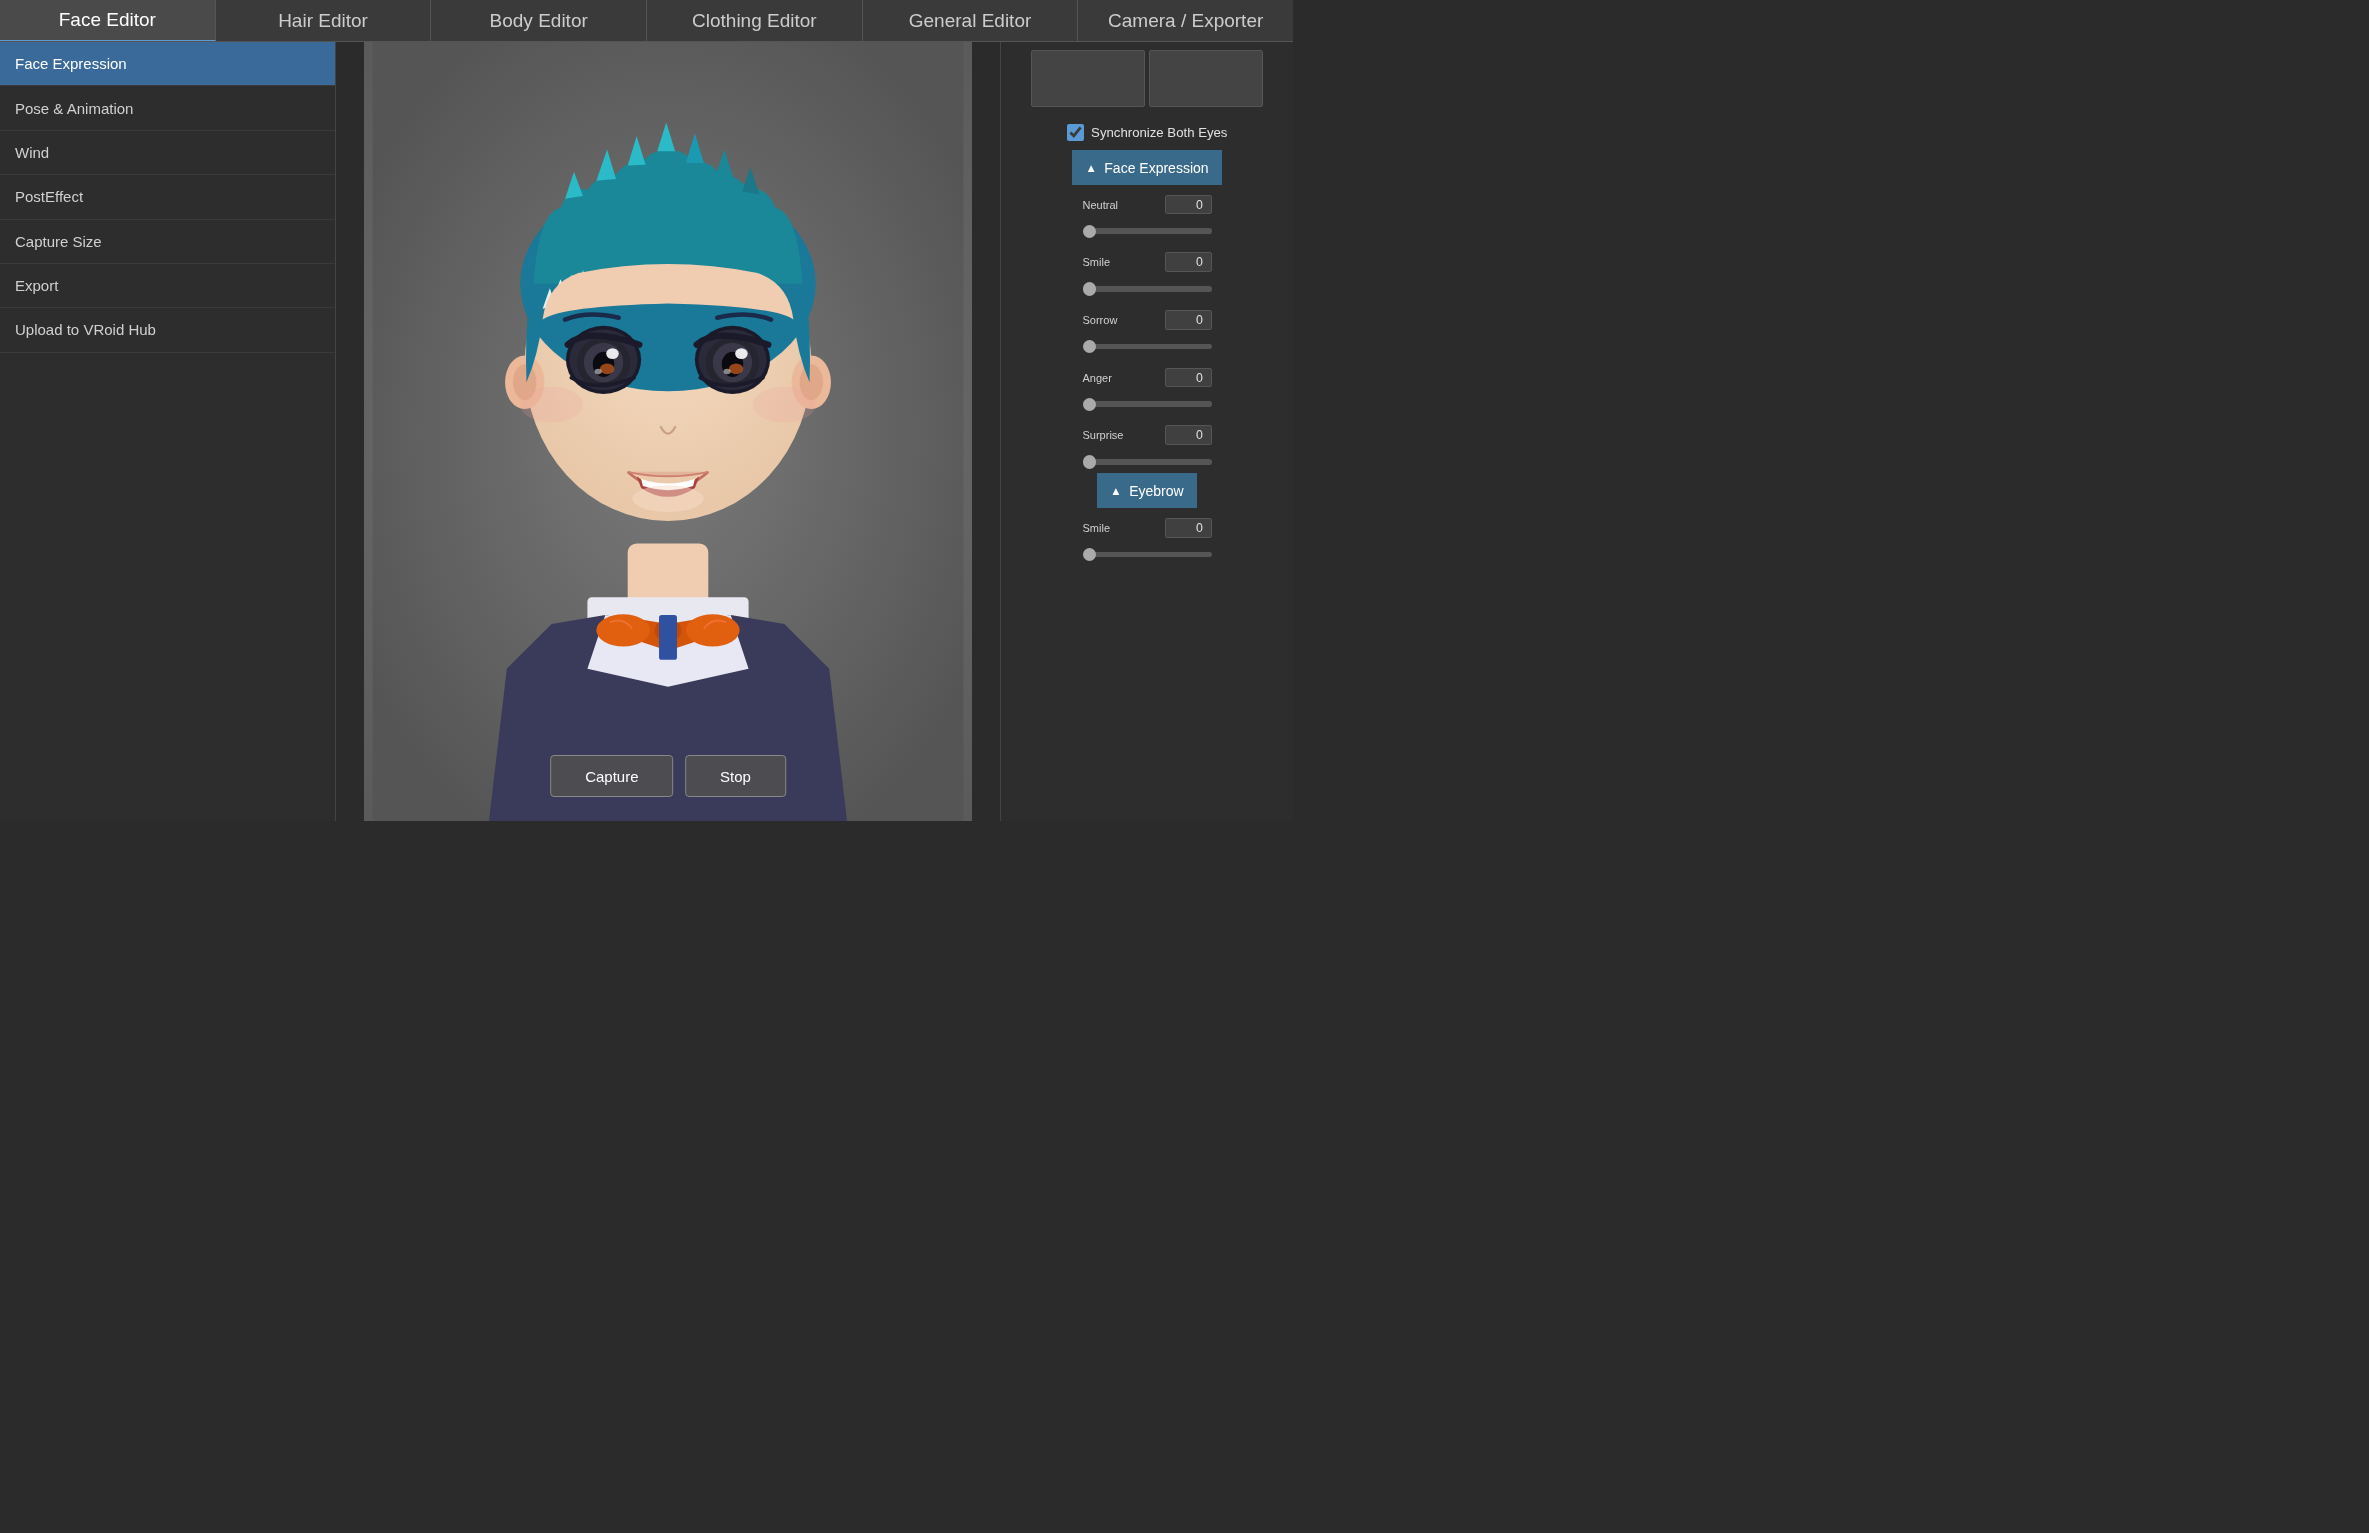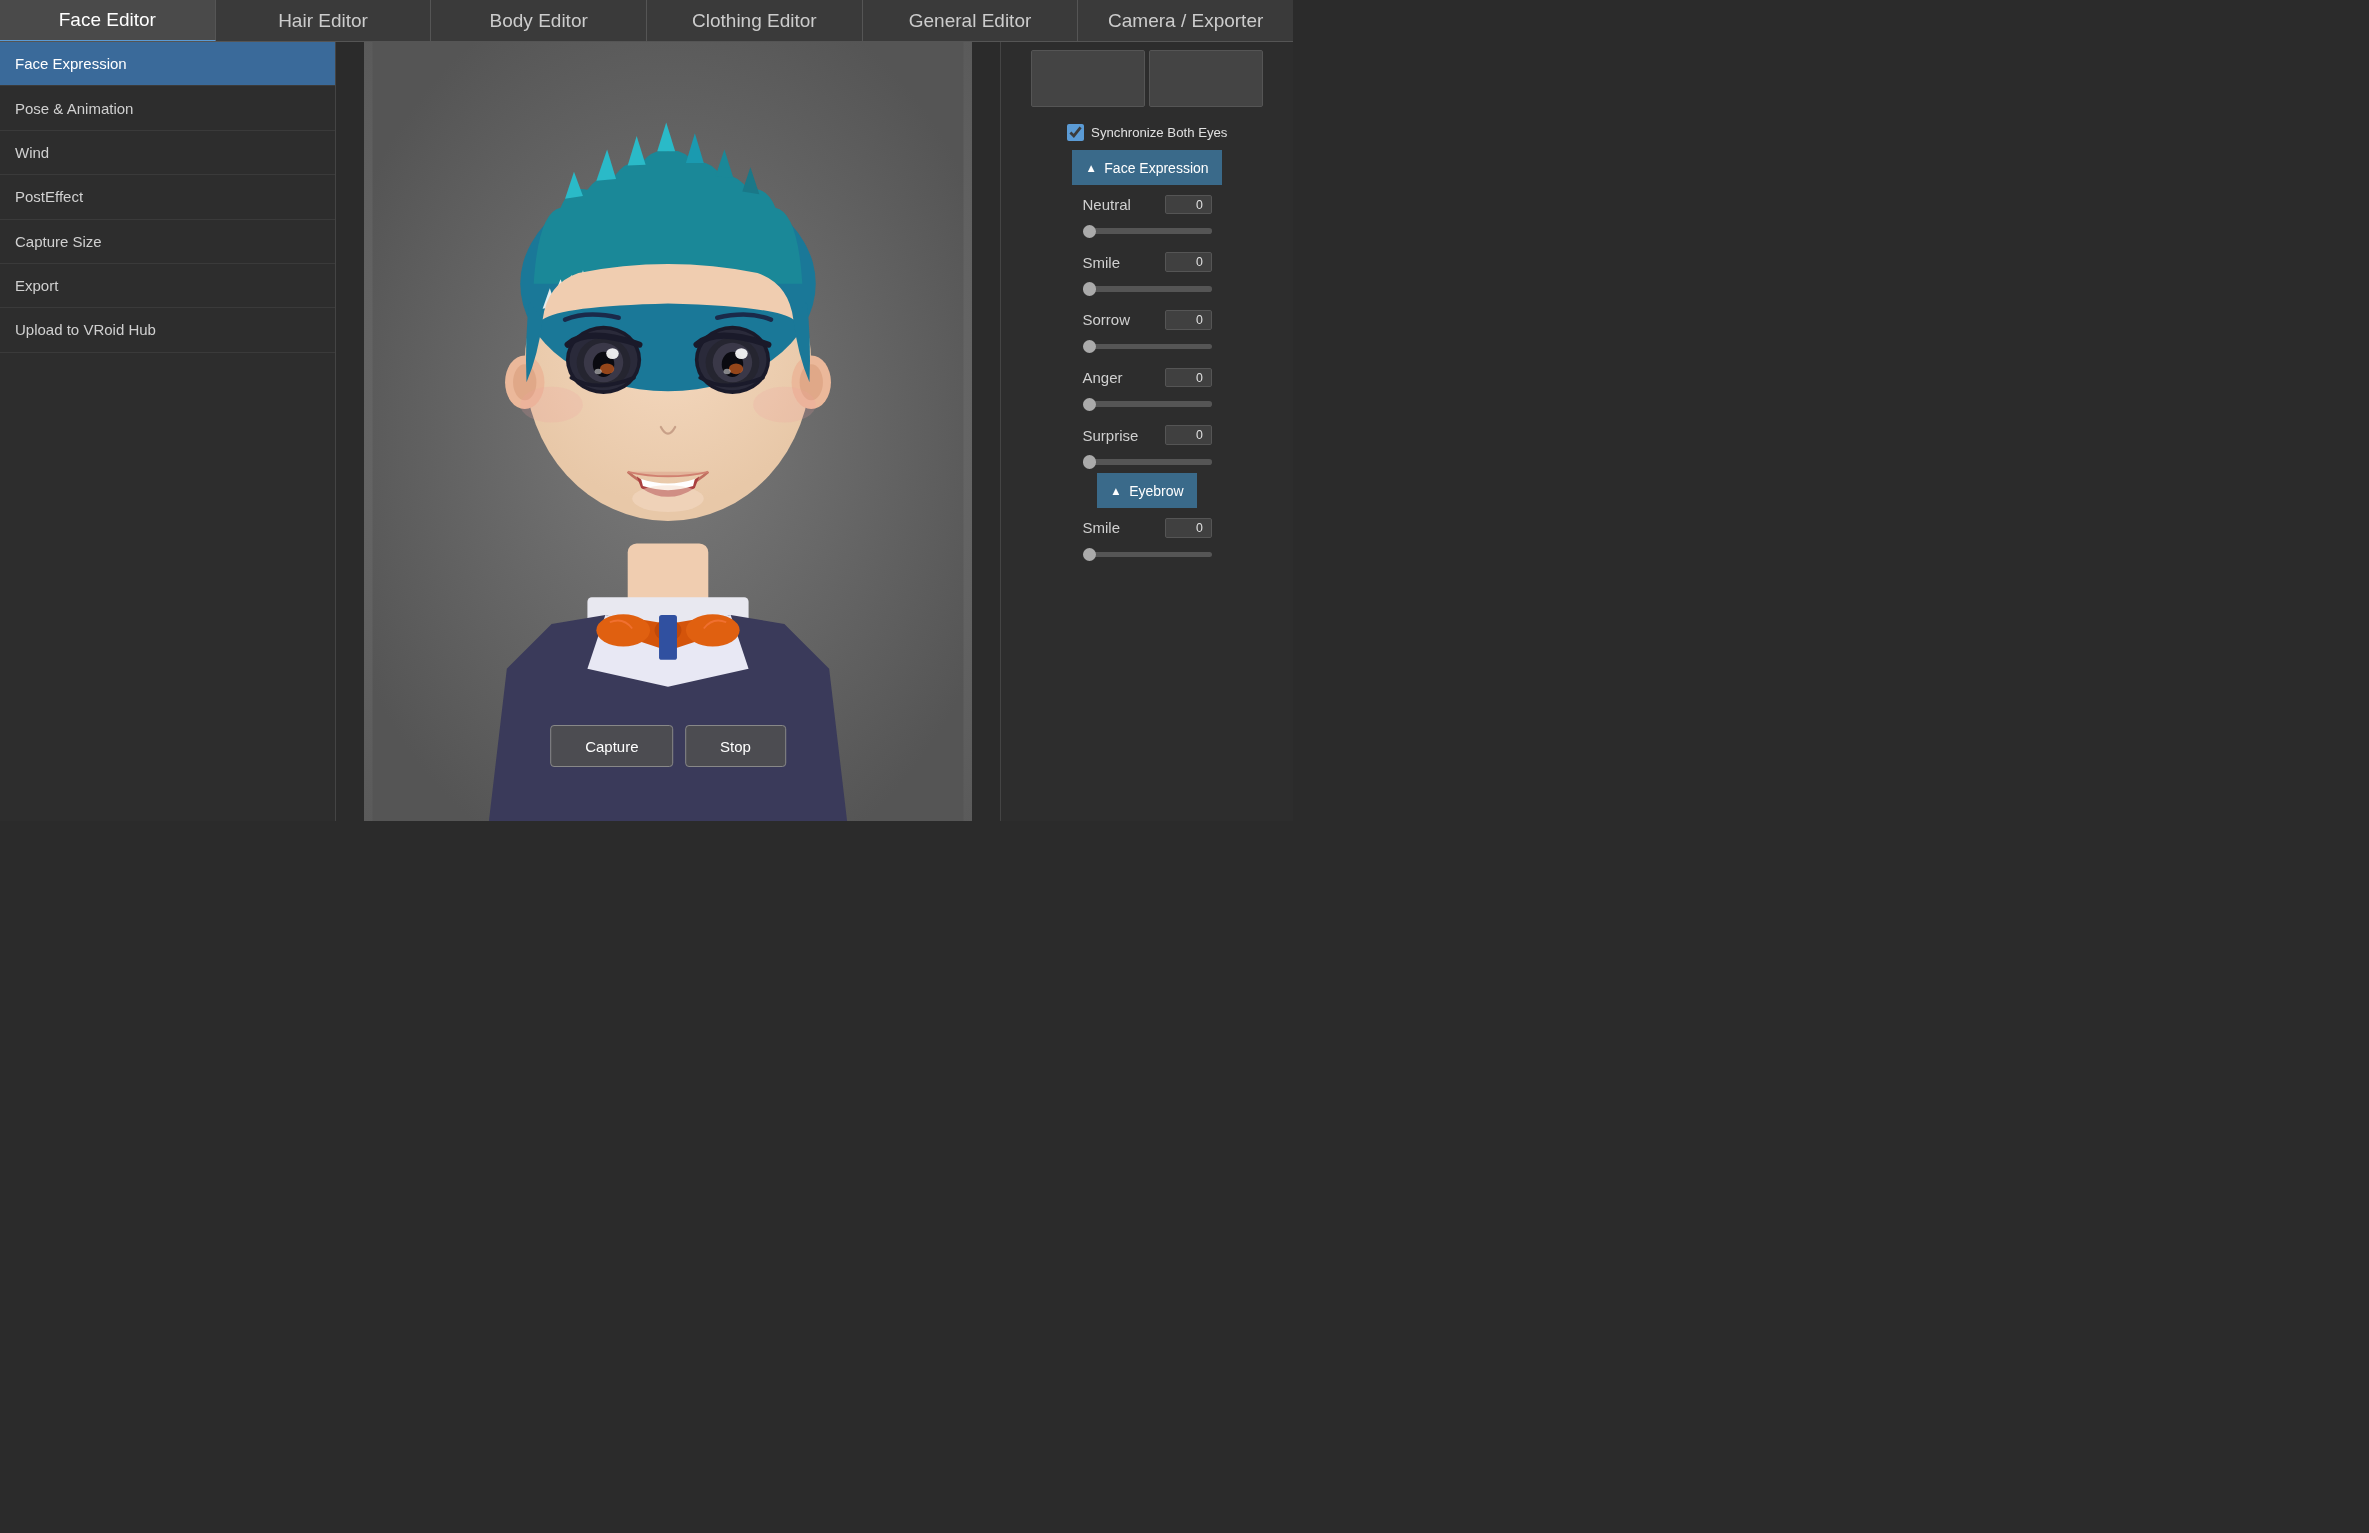--- a/index.html
+++ b/index.html
@@ -93,21 +93,21 @@
     .character-svg {
       width: 100%;
       height: 100%;
       position: absolute;
       top: 0; left: 0;
     }
 
     
     .viewport-buttons {
       position: absolute;
-      bottom: 54px;
+      bottom: 24px;
       left: 50%;
       transform: translateX(-50%);
       display: flex;
       gap: 11.4px;
     }
     .viewport-btn {
       padding: 11.4px 34px;
       font-size: 15px;
       background: rgba(80, 80, 80, 0.85);
       color: #fff;
@@ -177,21 +177,21 @@
     .slider-row {
       padding: 9.5px 13.2px 5.7px 13.2px;
     }
     .slider-label-row {
       display: flex;
       align-items: center;
       justify-content: space-between;
       margin-bottom: 5.7px;
     }
     .slider-label {
-      font-size: 15px;
+      font-size: 11px;
       color: #d0d0d0;
     }
     .slider-value-box {
       background: #404040;
       border: 0.9px solid #555;
       border-radius: 1.9px;
       padding: 1.9px 7.6px;
       font-size: 12.3px;
       color: #e0e0e0;
       min-width: 47px;

